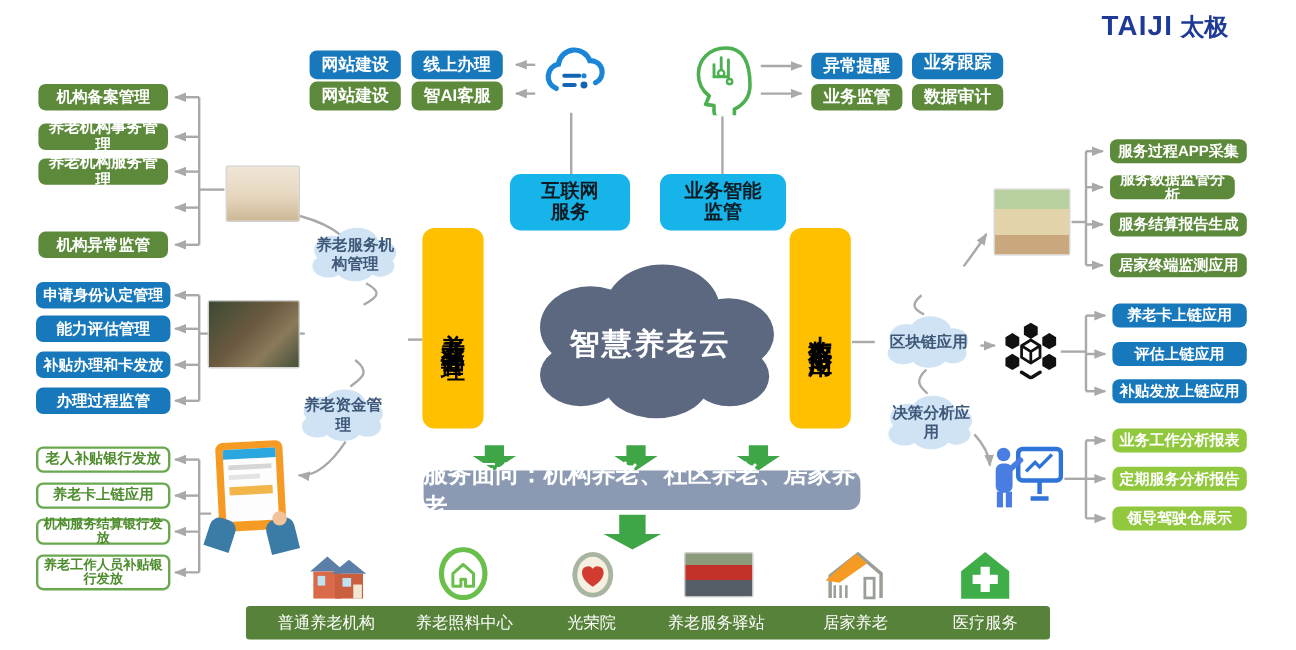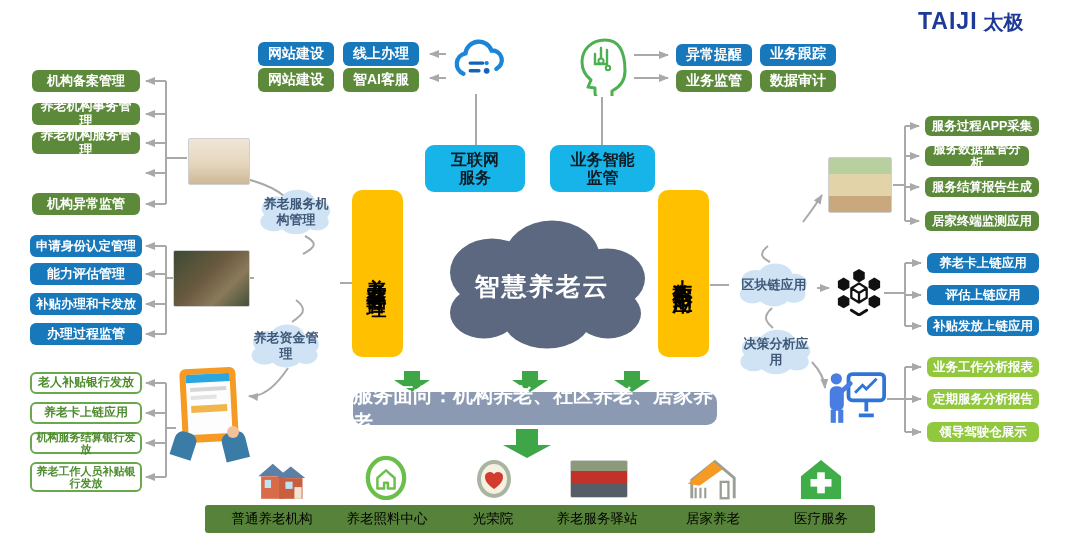--- a/index.html
+++ b/index.html
@@ -17,21 +17,21 @@
   .pillar{background:#ffc000;color:#000;border-radius:10px;display:flex;align-items:center;justify-content:center;
           font-weight:bold;font-size:20px;}
   .pillar span{writing-mode:vertical-rl;text-orientation:upright;letter-spacing:4px;}
   .cloud-sm{display:flex;align-items:center;justify-content:center;text-align:center;
             color:#3f5878;font-weight:bold;font-size:13px;line-height:1.2;}
   .cloud-sm svg{position:absolute;inset:0;width:100%;height:100%;}
   .cloud-sm span{position:relative;z-index:2;padding:0 10px;}
   .photo{border:1px solid #cfcfcf;border-radius:2px;}
   .servebar{background:#8b9ab2;border-radius:10px;color:#fff;font-weight:bold;font-size:20px;
             display:flex;align-items:center;justify-content:center;}
-  .bottombar{background:#578239;border-radius:3px;color:#000000;font-size:13.5px;}
+  .bottombar{background:#578239;border-radius:3px;color:#ffffff;font-size:13.5px;}
   .bottombar span{position:absolute;top:50%;transform:translate(-50%,-50%);white-space:nowrap;}
   .logo{display:flex;align-items:baseline;gap:6px;color:#1e3a96;}
   .logo .en{font-size:23px;font-weight:900;letter-spacing:1px;}
   .logo .zh{font-size:20px;font-weight:bold;}
   .cloudbig-label{color:#fff;font-weight:bold;font-size:25px;letter-spacing:2px;text-align:center;}
 </style>
 </head>
 <body>
 
 <div id="stage">

